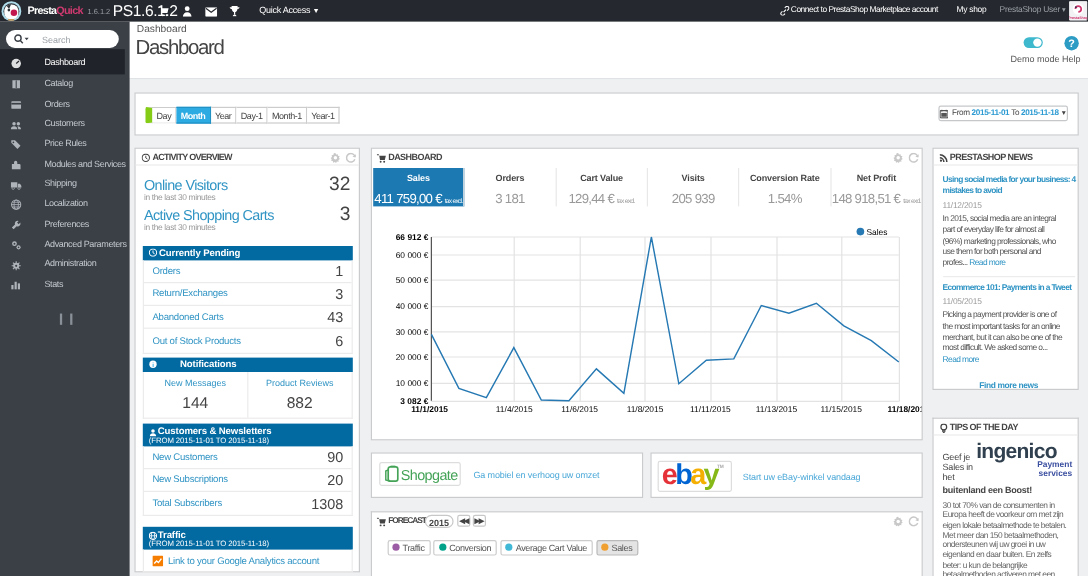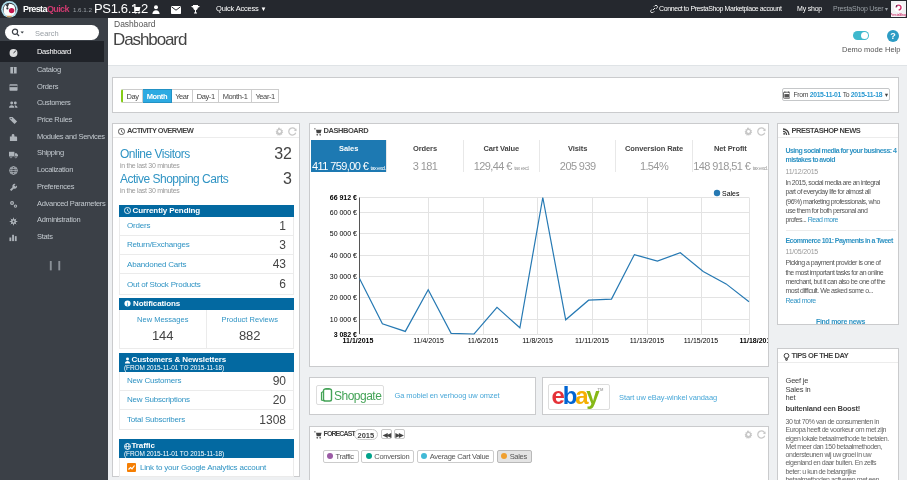--- a/index.html
+++ b/index.html
@@ -173,21 +173,21 @@
     <svg width="8" height="8" viewBox="0 0 8 8" style="margin-right:3px">
         <rect x=".5" y="1" width="7" height="6.5" rx=".8" fill="none" stroke="#555" stroke-width="1"></rect>
         <path d="M2 .2v1.6M6 .2v1.6" stroke="#555" stroke-width="1"></path>
         <rect x="1.5" y="3" width="5" height="3.5" fill="#555"></rect>
       </svg>
     From&nbsp;<b style="color:#2b9ad2">2015-11-01</b>&nbsp;To&nbsp;<b style="color:#2b9ad2">2015-11-18</b>&nbsp;<span style="font-size:5.5px;color:#444">▼</span>
   </div>
 </div>
 <style>
 .tbtn{height:14px;line-height:13px;border:1px solid #ccc;border-left:none;padding:0 3.5px;font-size:7.5px;letter-spacing:-0.4px;color:#444;background:#fff}
-.tbtn:first-child{border-left:2px solid #84cc16;border-radius:2px 0 0 2px}
+.tbtn:first-child{border-left:6px solid #84cc16;border-radius:2px 0 0 2px}
 .tbtn.sel{background:#2caae2;color:#fff;font-weight:bold;border-color:#2291c4}
 </style>
 
 <div class="panel" id="actpanel" style="left:112px;top:123px;width:188px;height:354px">
   <div class="phead" style="border-bottom:1px solid #ececec">
     <svg style="position:absolute;left:4.5px;top:4px" width="7" height="7" viewBox="0 0 8 8">
         <circle cx="4" cy="4" r="3.5" fill="none" stroke="#444" stroke-width="1"></circle>
         <path d="M4 2v2.2l1.6 1" stroke="#444" stroke-width=".9" fill="none"></path>
       </svg>
     <span style="padding-left:9px;letter-spacing:-0.6px">ACTIVITY OVERVIEW</span>
@@ -233,21 +233,21 @@
         <span class="lk">Out of Stock Products</span>
         <span class="val">6</span>
       </div>
   </div>
 
   <div class="abs band" style="left:6px;top:174px;width:175px;height:11.5px;line-height:11.5px">
     <svg style="position:absolute;left:5px;top:2.2px" width="7" height="7" viewBox="0 0 8 8">
         <circle cx="4" cy="4" r="3.5" fill="#fff"></circle>
         <text x="4" y="6.3" font-size="6" fill="#2caae2" text-anchor="middle" font-weight="bold">i</text>
       </svg>
-    <span style="padding-left:14px">Notifications</span>
+    <span style="padding-left:31px">Notifications</span>
   </div>
   <div class="abs" style="left:6px;top:185.5px;width:175px;height:39px;border:1px solid #ebebeb;border-top:none;display:flex">
     <div style="width:50%;border-right:1px solid #ebebeb;text-align:center">
       <div style="font-size:7.5px;color:#3094c4;margin-top:5px">New Messages</div>
       <div style="font-size:13px;color:#444;margin-top:4px">144</div>
     </div>
     <div style="width:50%;text-align:center">
       <div style="font-size:7.5px;color:#3094c4;margin-top:5px">Product Reviews</div>
       <div style="font-size:13px;color:#444;margin-top:4px">882</div>
     </div>
@@ -468,16 +468,20 @@
 </div>
 
 <div class="panel" id="tipspanel" style="left:776.5px;top:348px;width:122.5px;height:132px;border-bottom:none">
   <div class="phead" style="border-bottom:1px solid #ececec">
     <svg style="position:absolute;left:5px;top:3.5px" width="7" height="8" viewBox="0 0 7 8">
         <circle cx="3.5" cy="2.8" r="2.4" fill="none" stroke="#444" stroke-width="1"></circle>
         <path d="M2.5 5.5 h2 v1.3 h-2z M2.8 7.4 h1.4" stroke="#444" stroke-width=".8" fill="none"></path>
       </svg>
     <span style="padding-left:9px">TIPS OF THE DAY</span>
   </div>
+  <div class="abs" style="left:34px;top:20px;width:82px;text-align:right">
+    <div style="font-size:17.5px;font-weight:bold;color:#31404f;letter-spacing:-0.6px;line-height:15px;text-align:left;padding-left:2px">ingenico</div>
+    <div style="font-size:7px;font-weight:bold;color:#3b4fa0;line-height:7.5px">Payment<br>services</div>
+  </div>
   <div class="abs" style="left:8px;top:28px;width:30px;font-size:7.5px;font-weight:normal;color:#444;line-height:8.7px;letter-spacing:-0.2px">Geef je Sales in het</div>
   <div class="abs" style="left:8px;top:55px;font-size:7.5px;font-weight:bold;color:#444;letter-spacing:-0.2px">buitenland een Boost!</div>
   <div class="abs" style="left:8px;top:69px;width:112px;font-size:7px;color:#666;line-height:8.3px;letter-spacing:-0.45px;white-space:nowrap">30 tot 70% van de consumenten in<br>Europa heeft de voorkeur om met zijn<br>eigen lokale betaalmethode te betalen.<br>Met meer dan 150 betaalmethoden,<br>ondersteunen wij uw groei in uw<br>eigenland en daar buiten. En zelfs<br>beter: u kun de belangrijke<br>betaalmethoden activeren met een</div>
 </div>
 
 </body></html>

